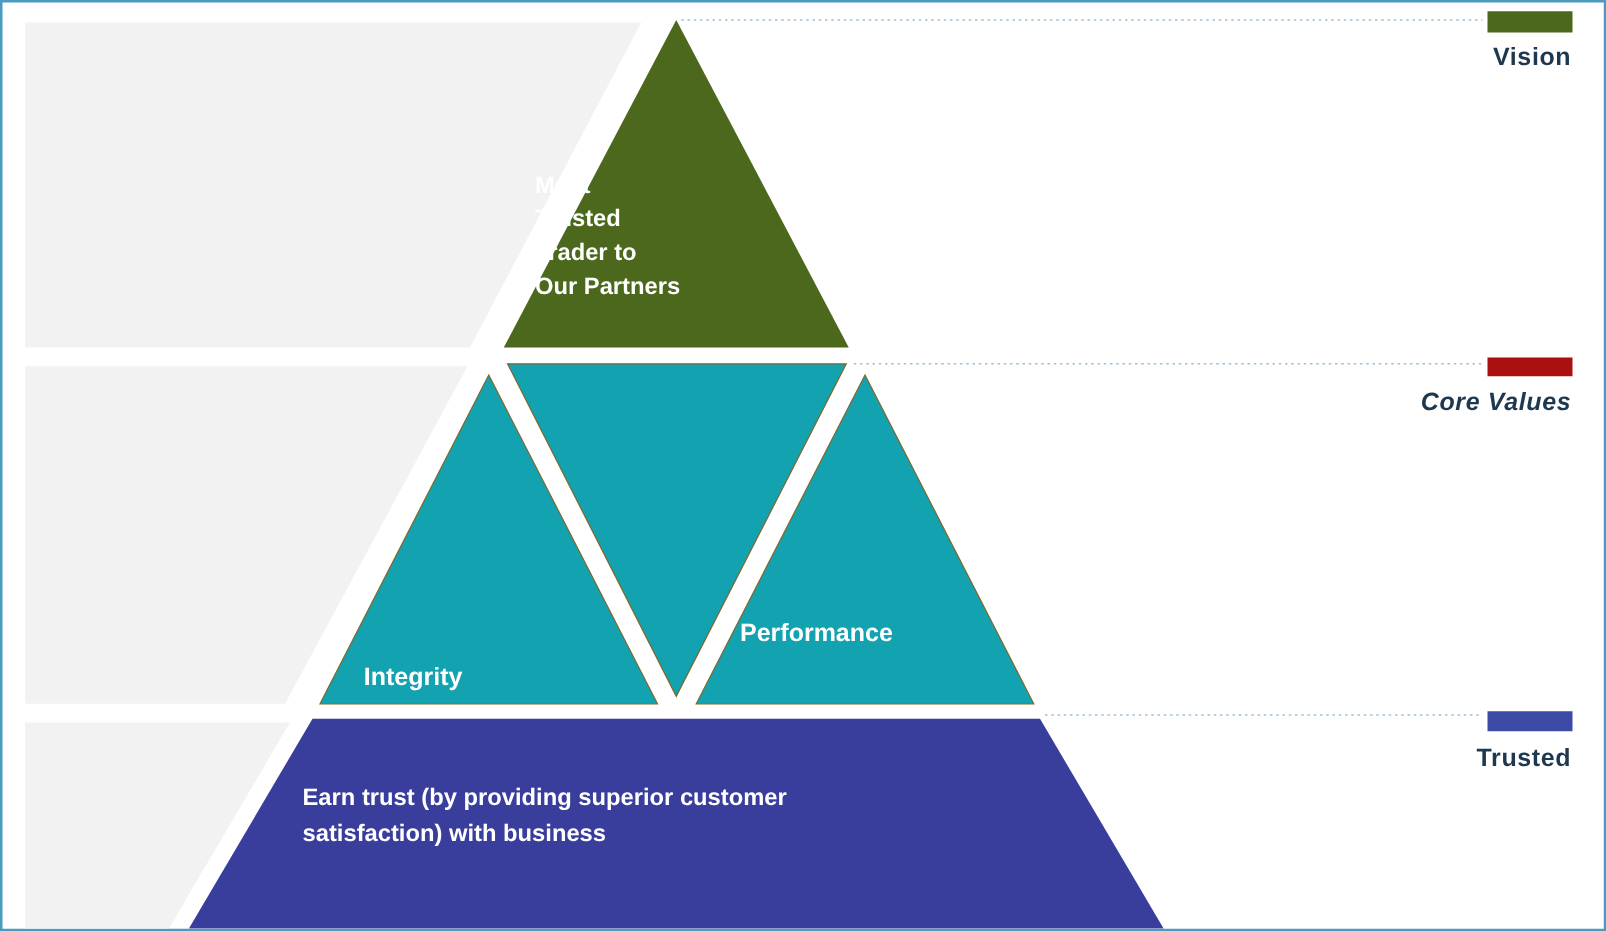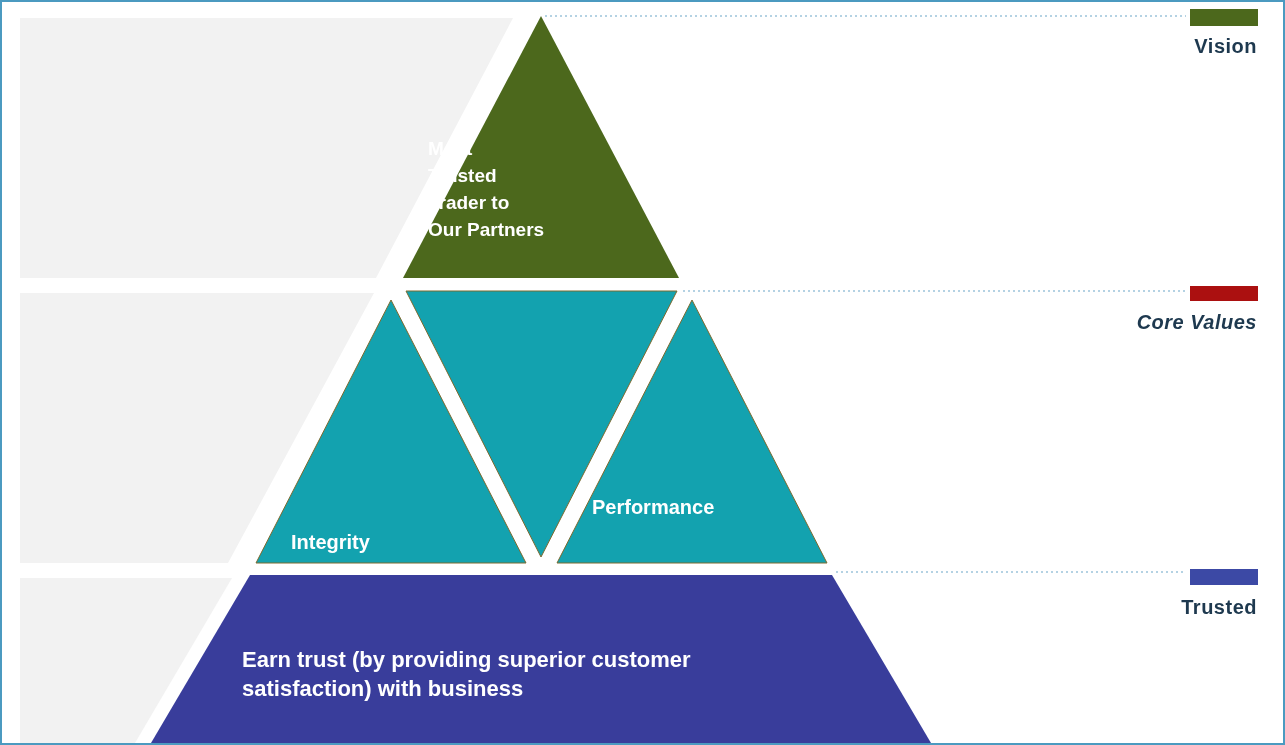--- a/index.html
+++ b/index.html
@@ -35,22 +35,22 @@
   .integrity-text {
     left: 289px; top: 494px; width: 200px;
     font-size: 20px;
     margin-top: 35px;
   }
   .performance-text {
     left: 590px; top: 494px; width: 200px;
     font-size: 20px;
   }
   .mission-text {
-    left: 240px; top: 643px; width: 600px;
-    font-size: 22px; line-height: 29px;
+    left: 240px; top: 622px; width: 600px;
+    font-size: 19px; line-height: 29px;
   }
   .side-label {
     position: absolute;
     right: 26px;
     color: #1e394f;
     font-weight: bold;
     font-size: 20px;
     letter-spacing: 0.5px;
     text-align: center;
   }

